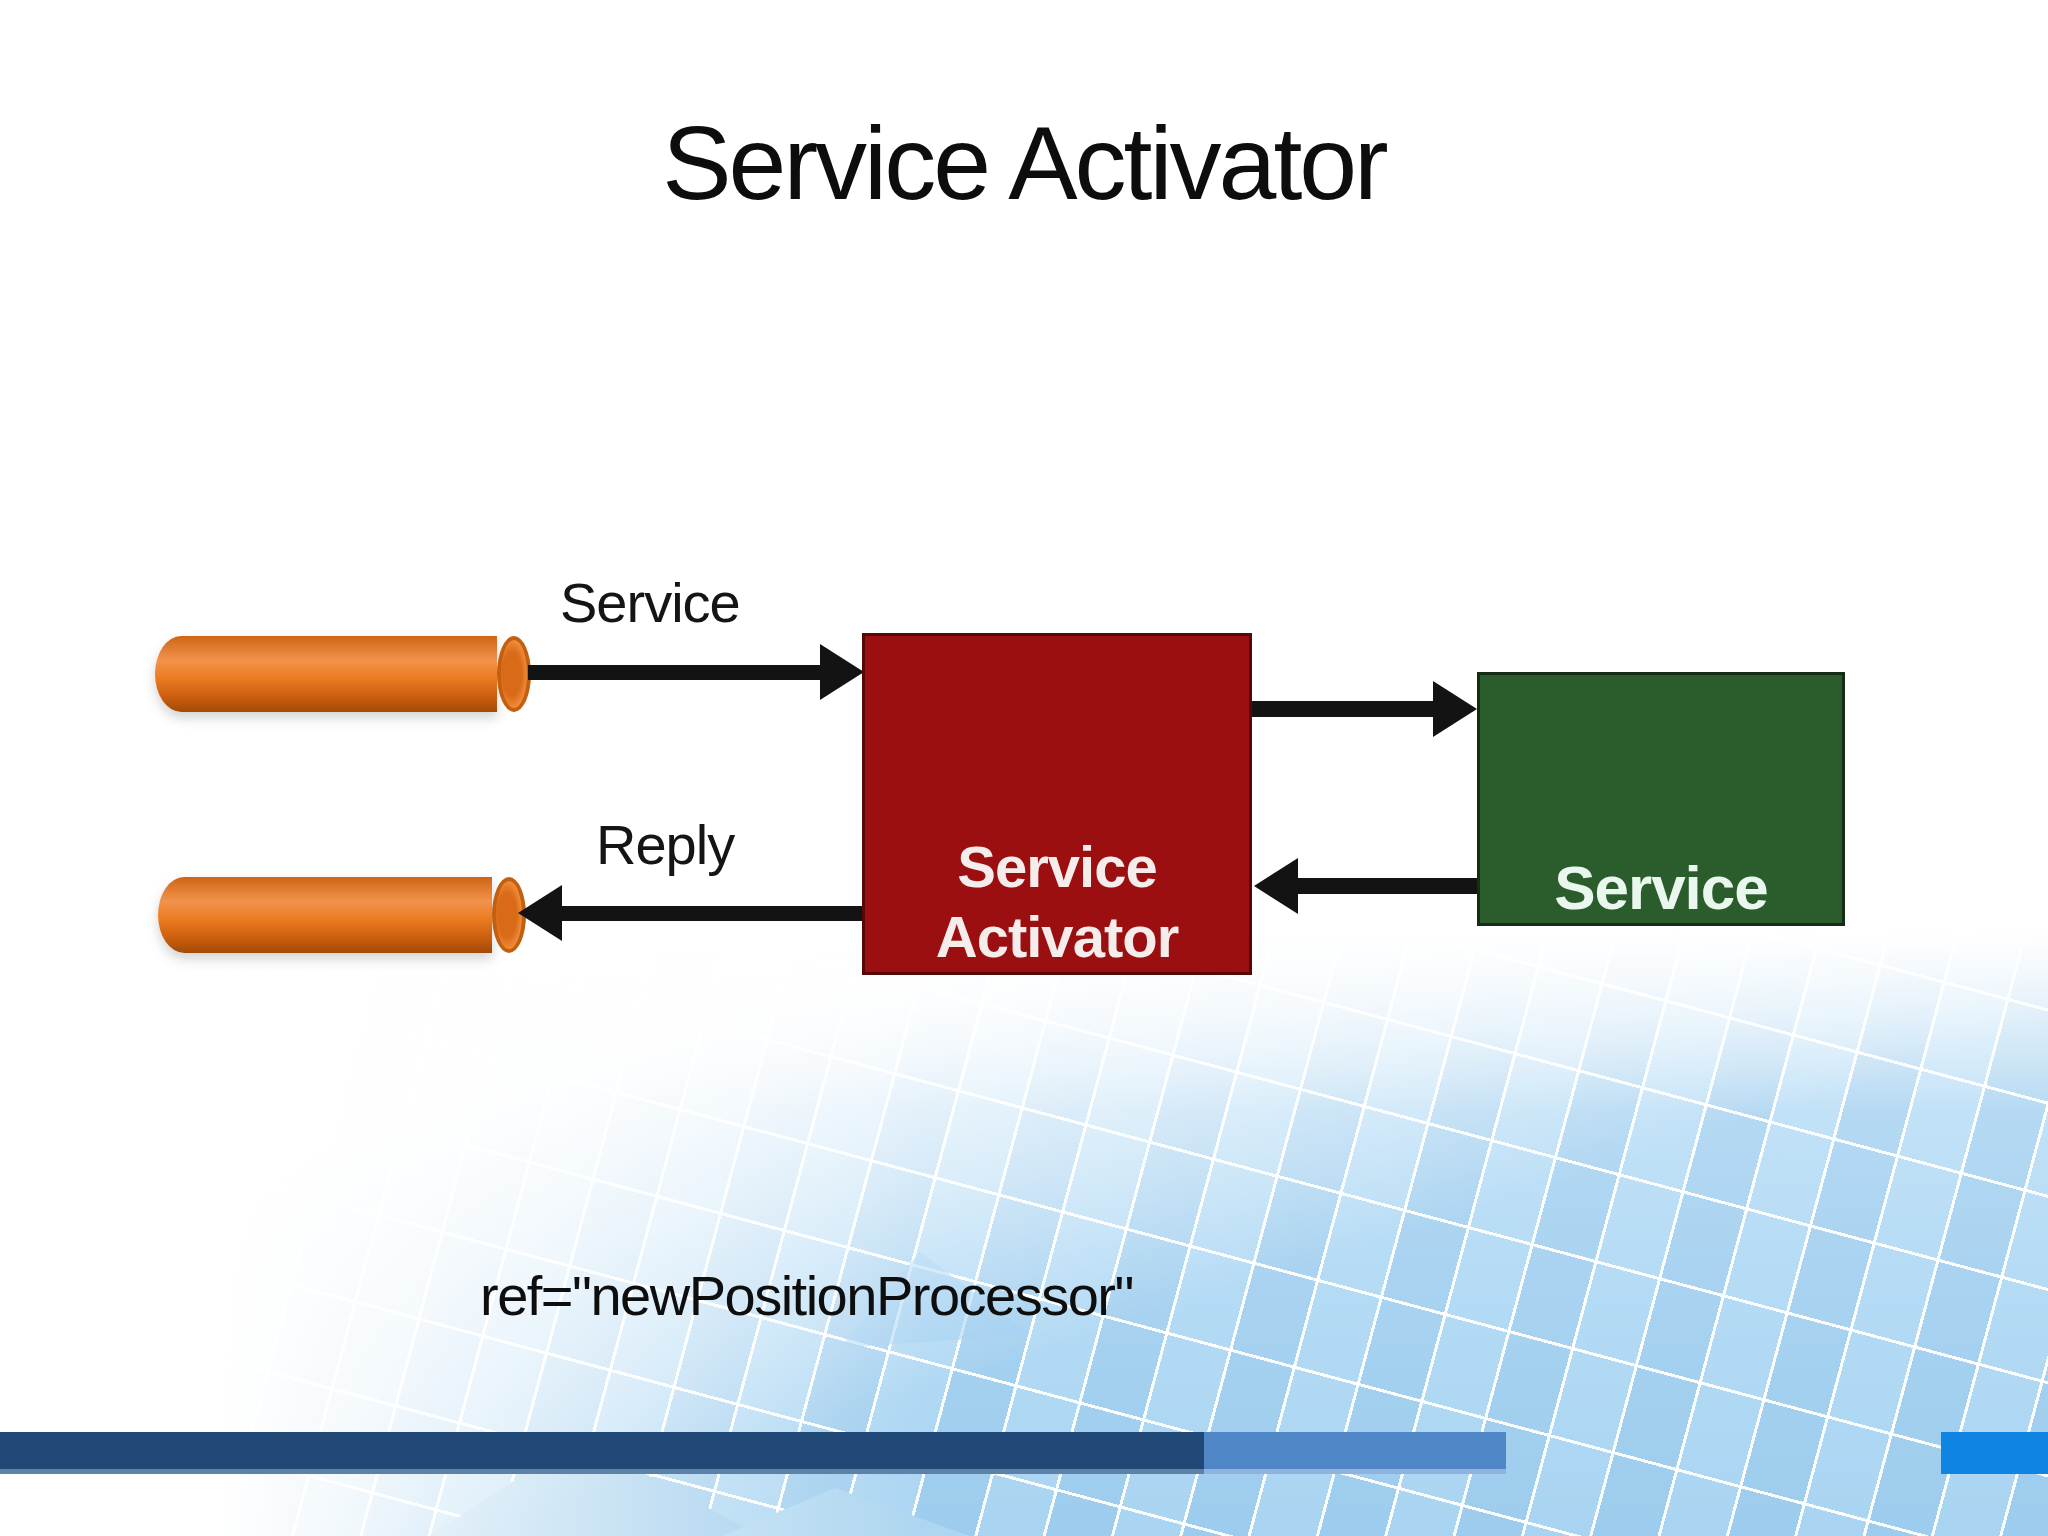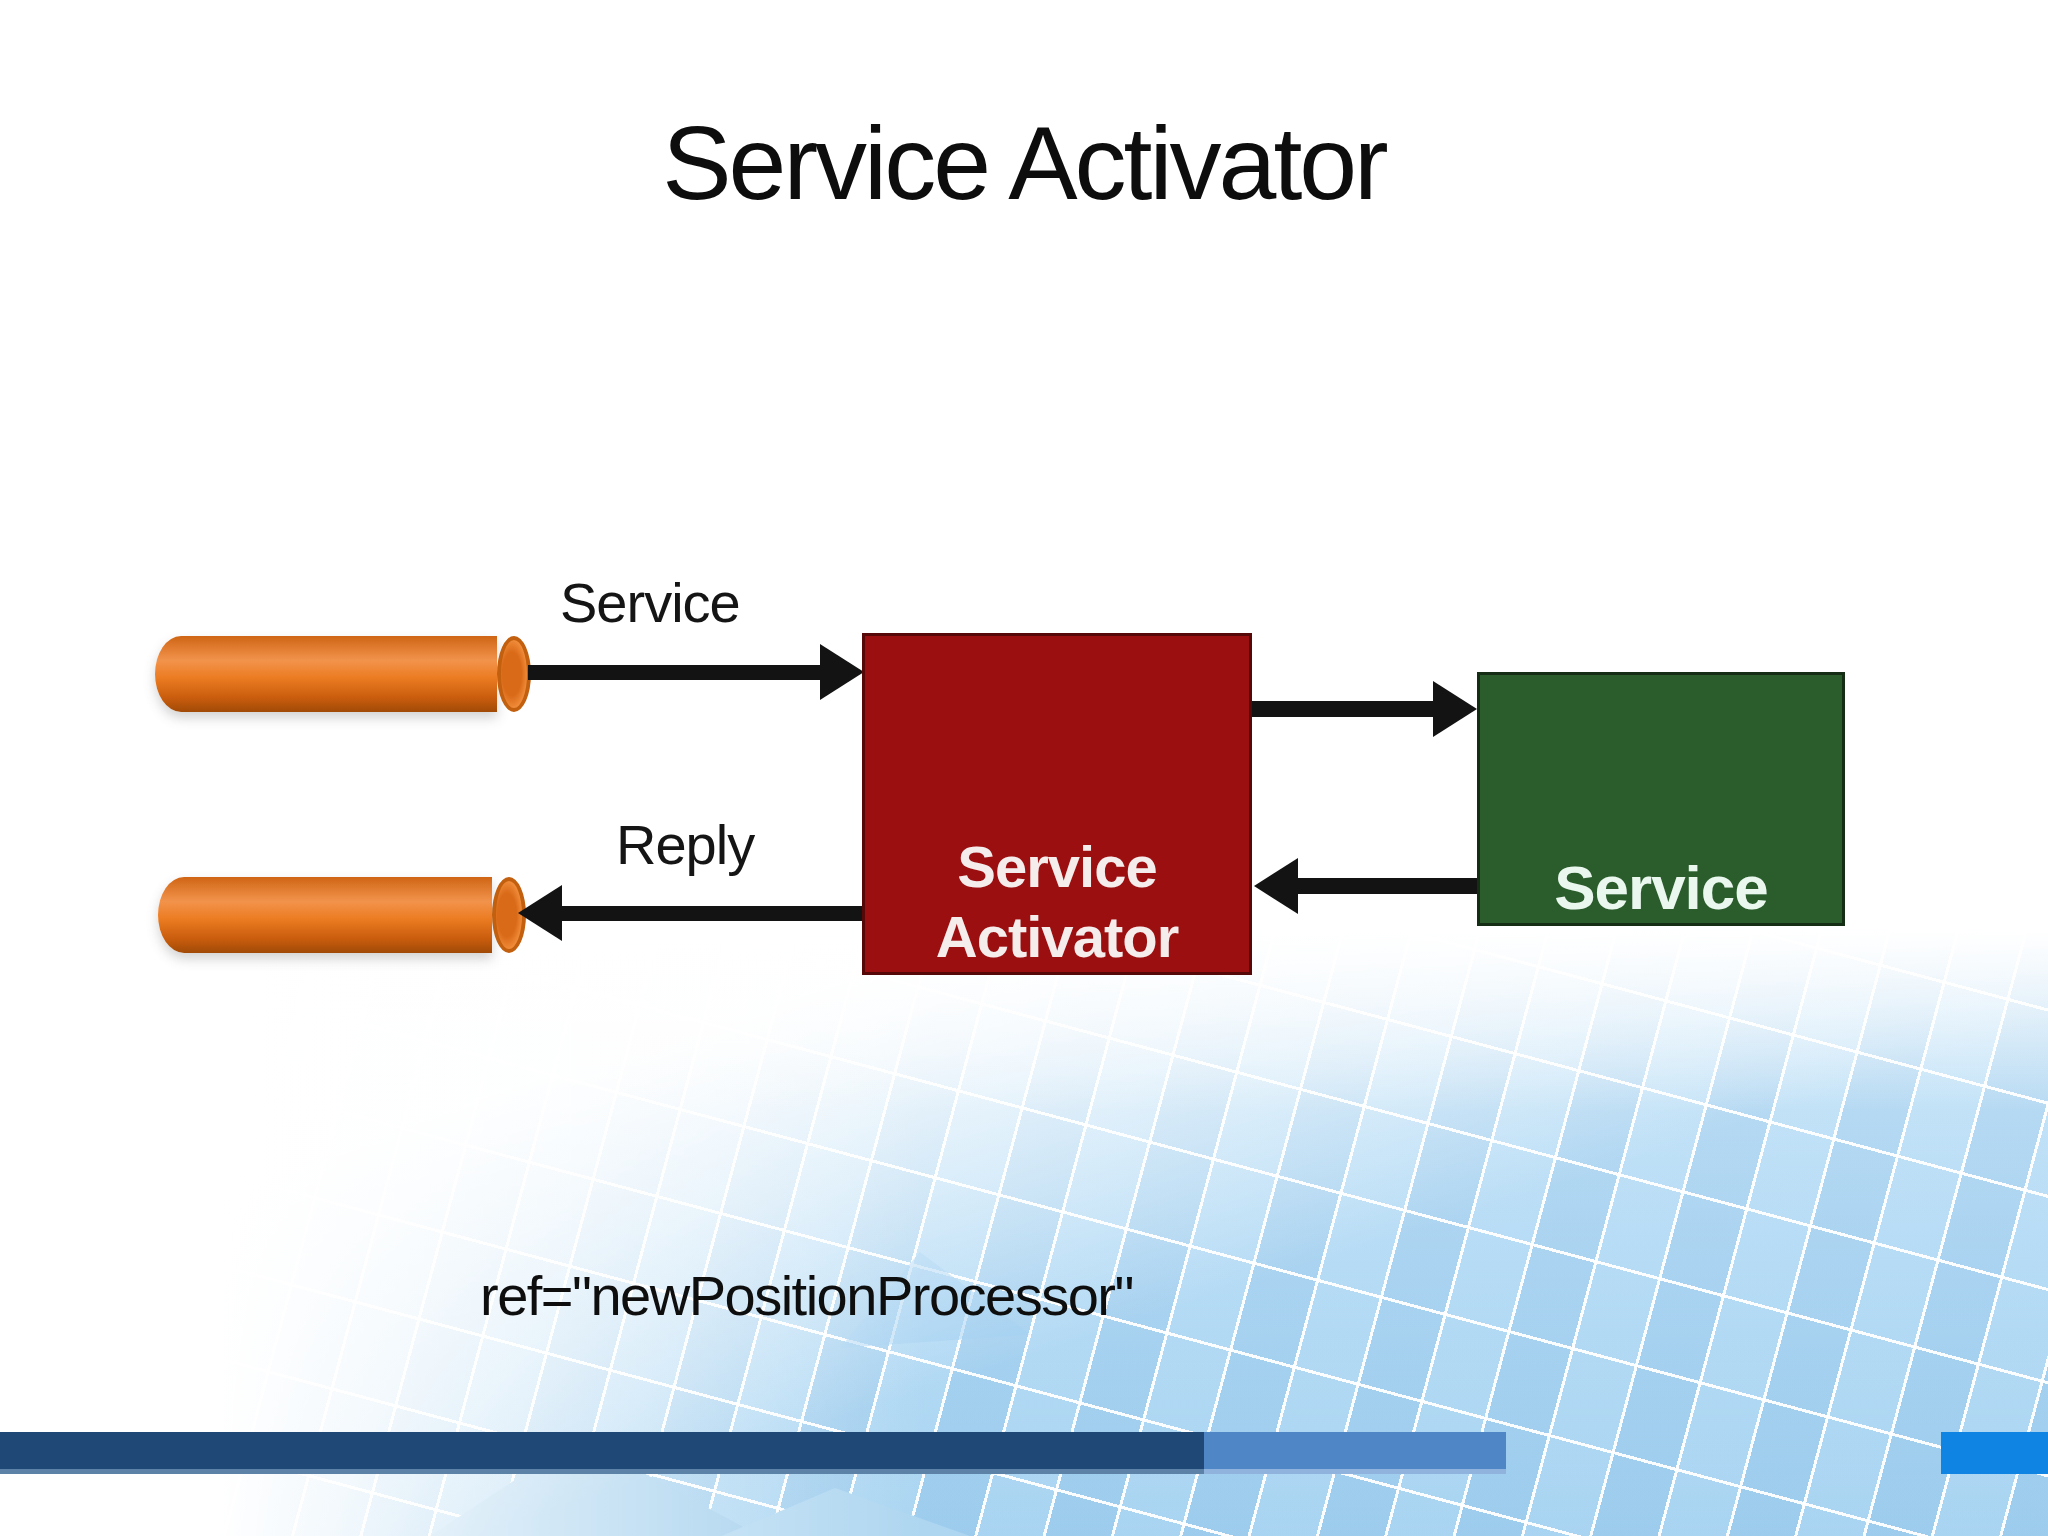--- a/index.html
+++ b/index.html
@@ -104,21 +104,21 @@
     <div class="cyl-cap"></div>
   </div>
   <div class="cylinder cyl2">
     <div class="cyl-cap"></div>
   </div>
 
   <div class="flow-label" style="left:560px; top:570px;">Service</div>
   <div class="arrow-shaft" style="left:528px; top:665px; width:300px; height:15px;"></div>
   <div class="head-right" style="left:820px; top:644px;"></div>
 
-  <div class="flow-label" style="left:616px; top:812px;">Reply</div>
+  <div class="flow-label" style="left:596px; top:812px;">Reply</div>
   <div class="arrow-shaft" style="left:556px; top:906px; width:306px; height:15px;"></div>
   <div class="head-left" style="left:518px; top:885px;"></div>
 
   <div class="box box-activator">
     <div>Service</div>
     <div>Activator</div>
   </div>
 
   <div class="arrow-shaft" style="left:1252px; top:701px; width:182px; height:16px;"></div>
   <div class="head-right" style="left:1433px; top:681px;"></div>

